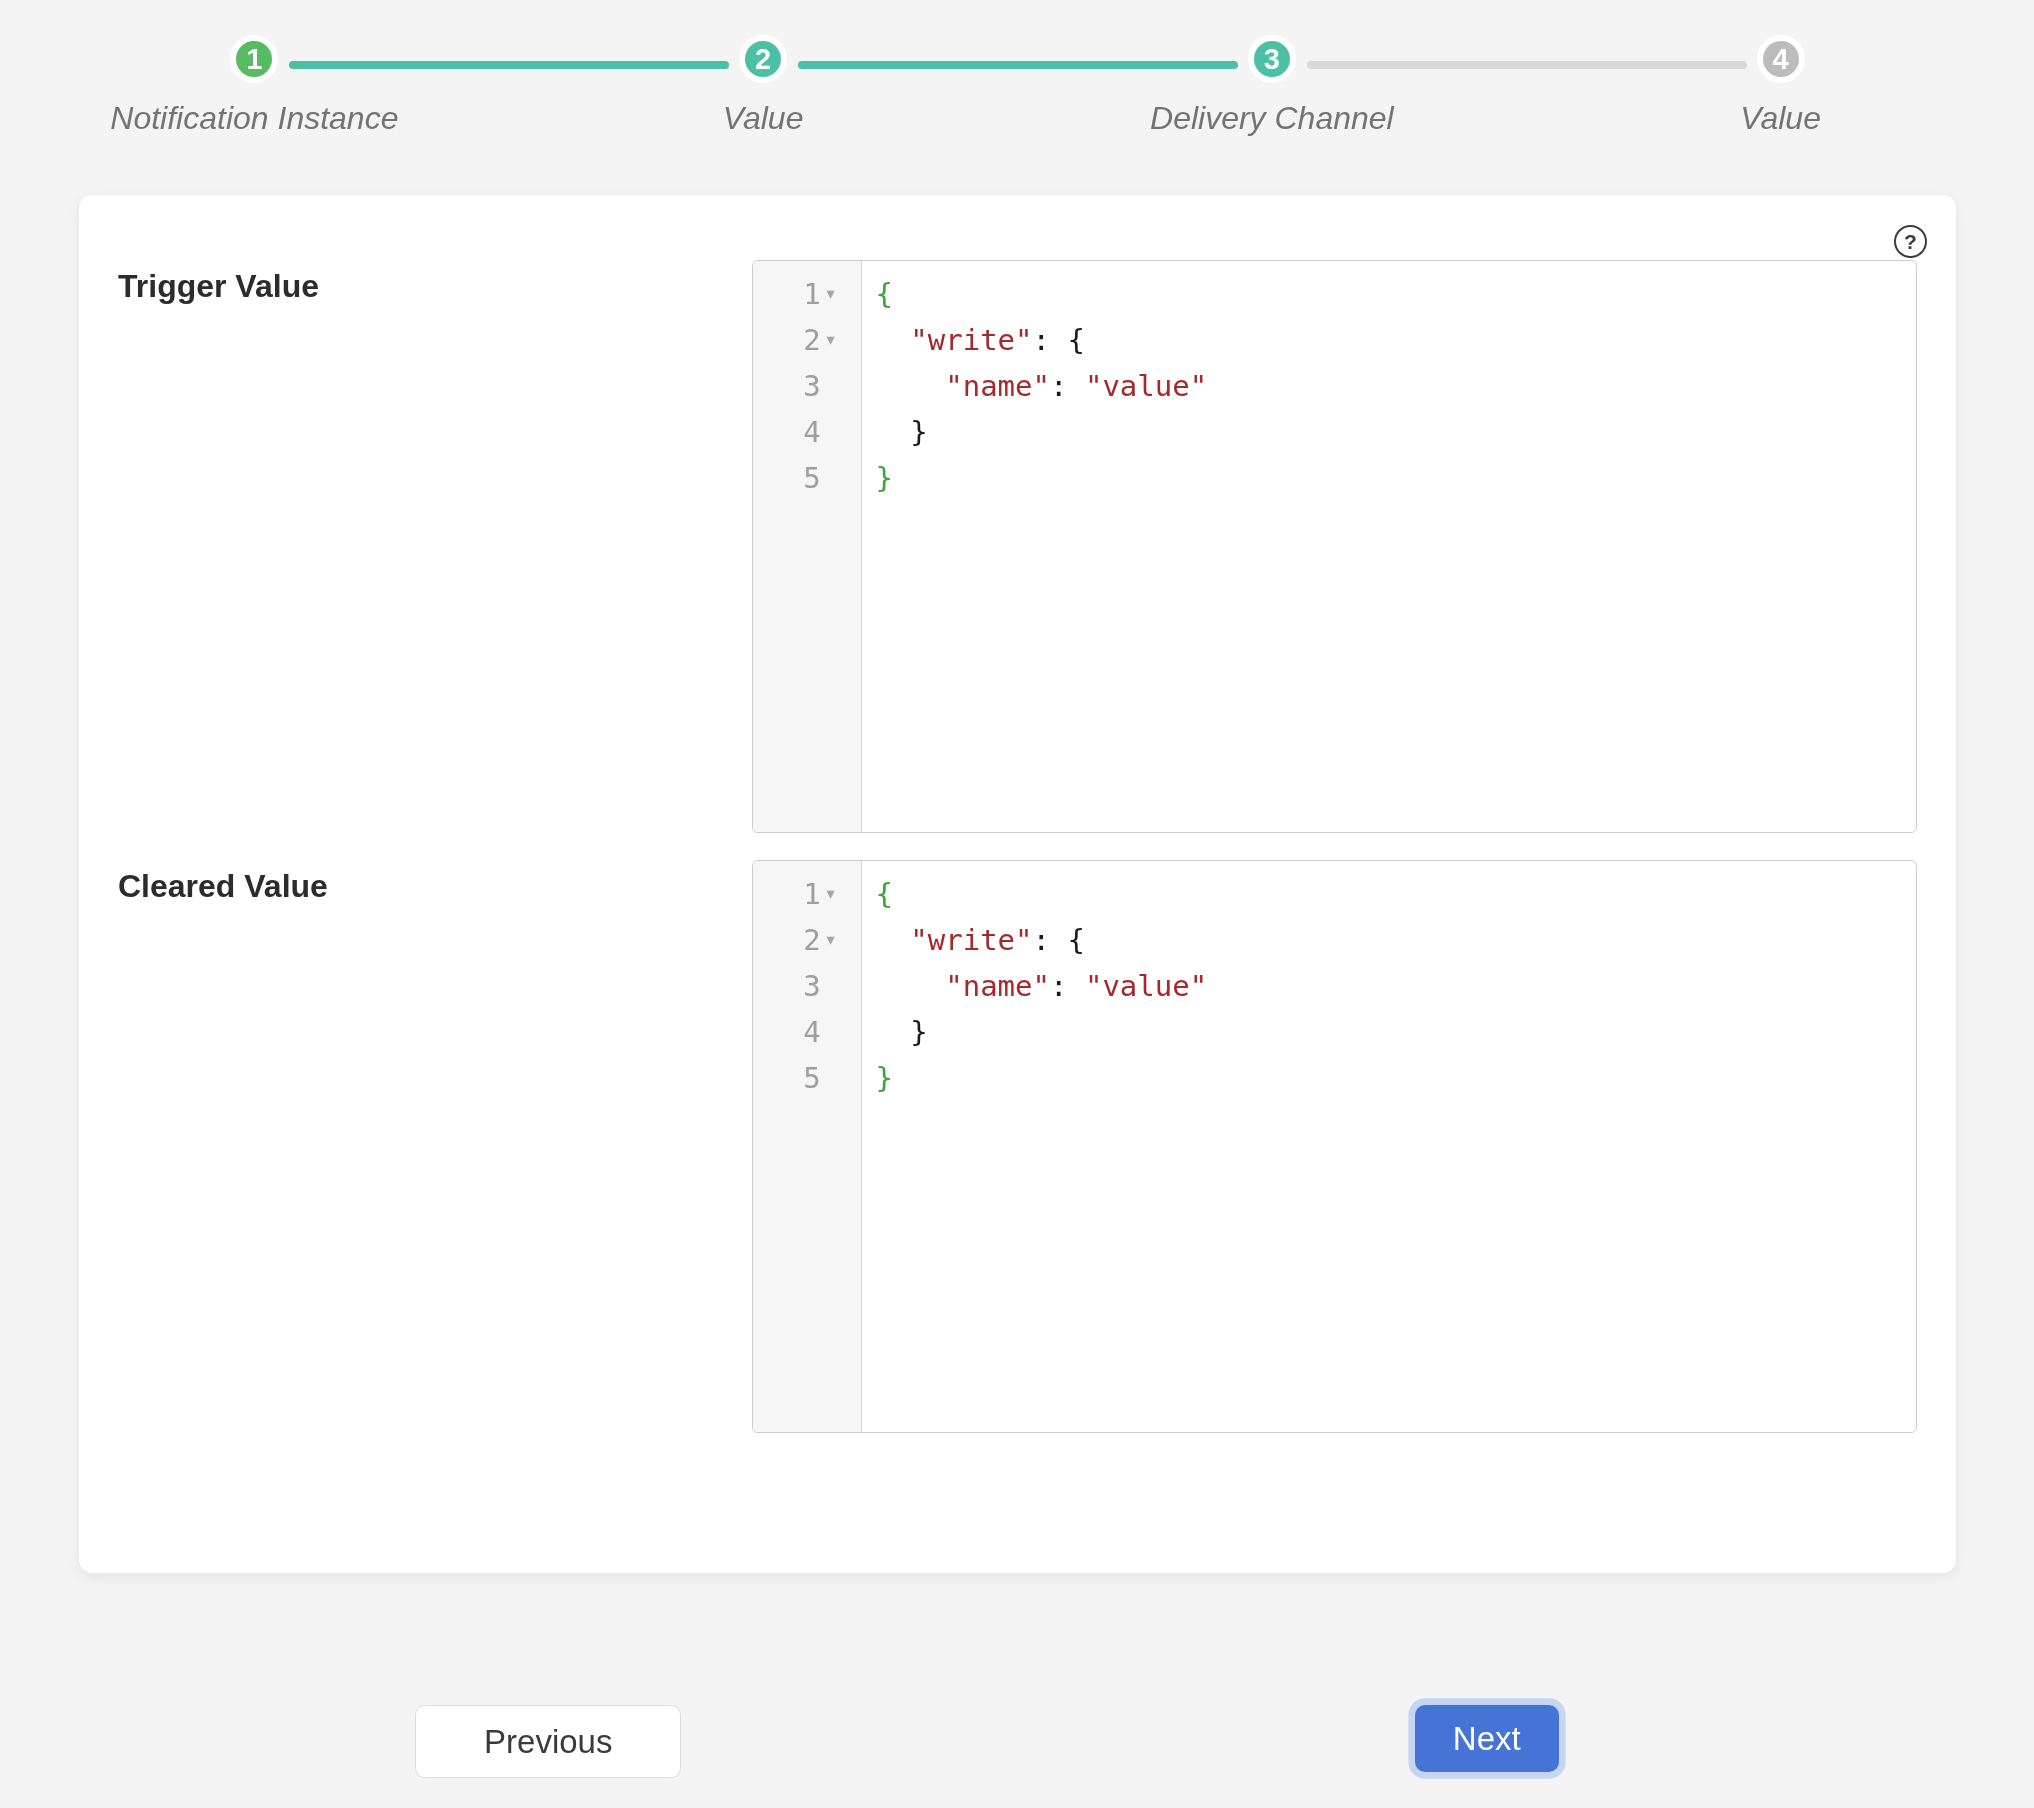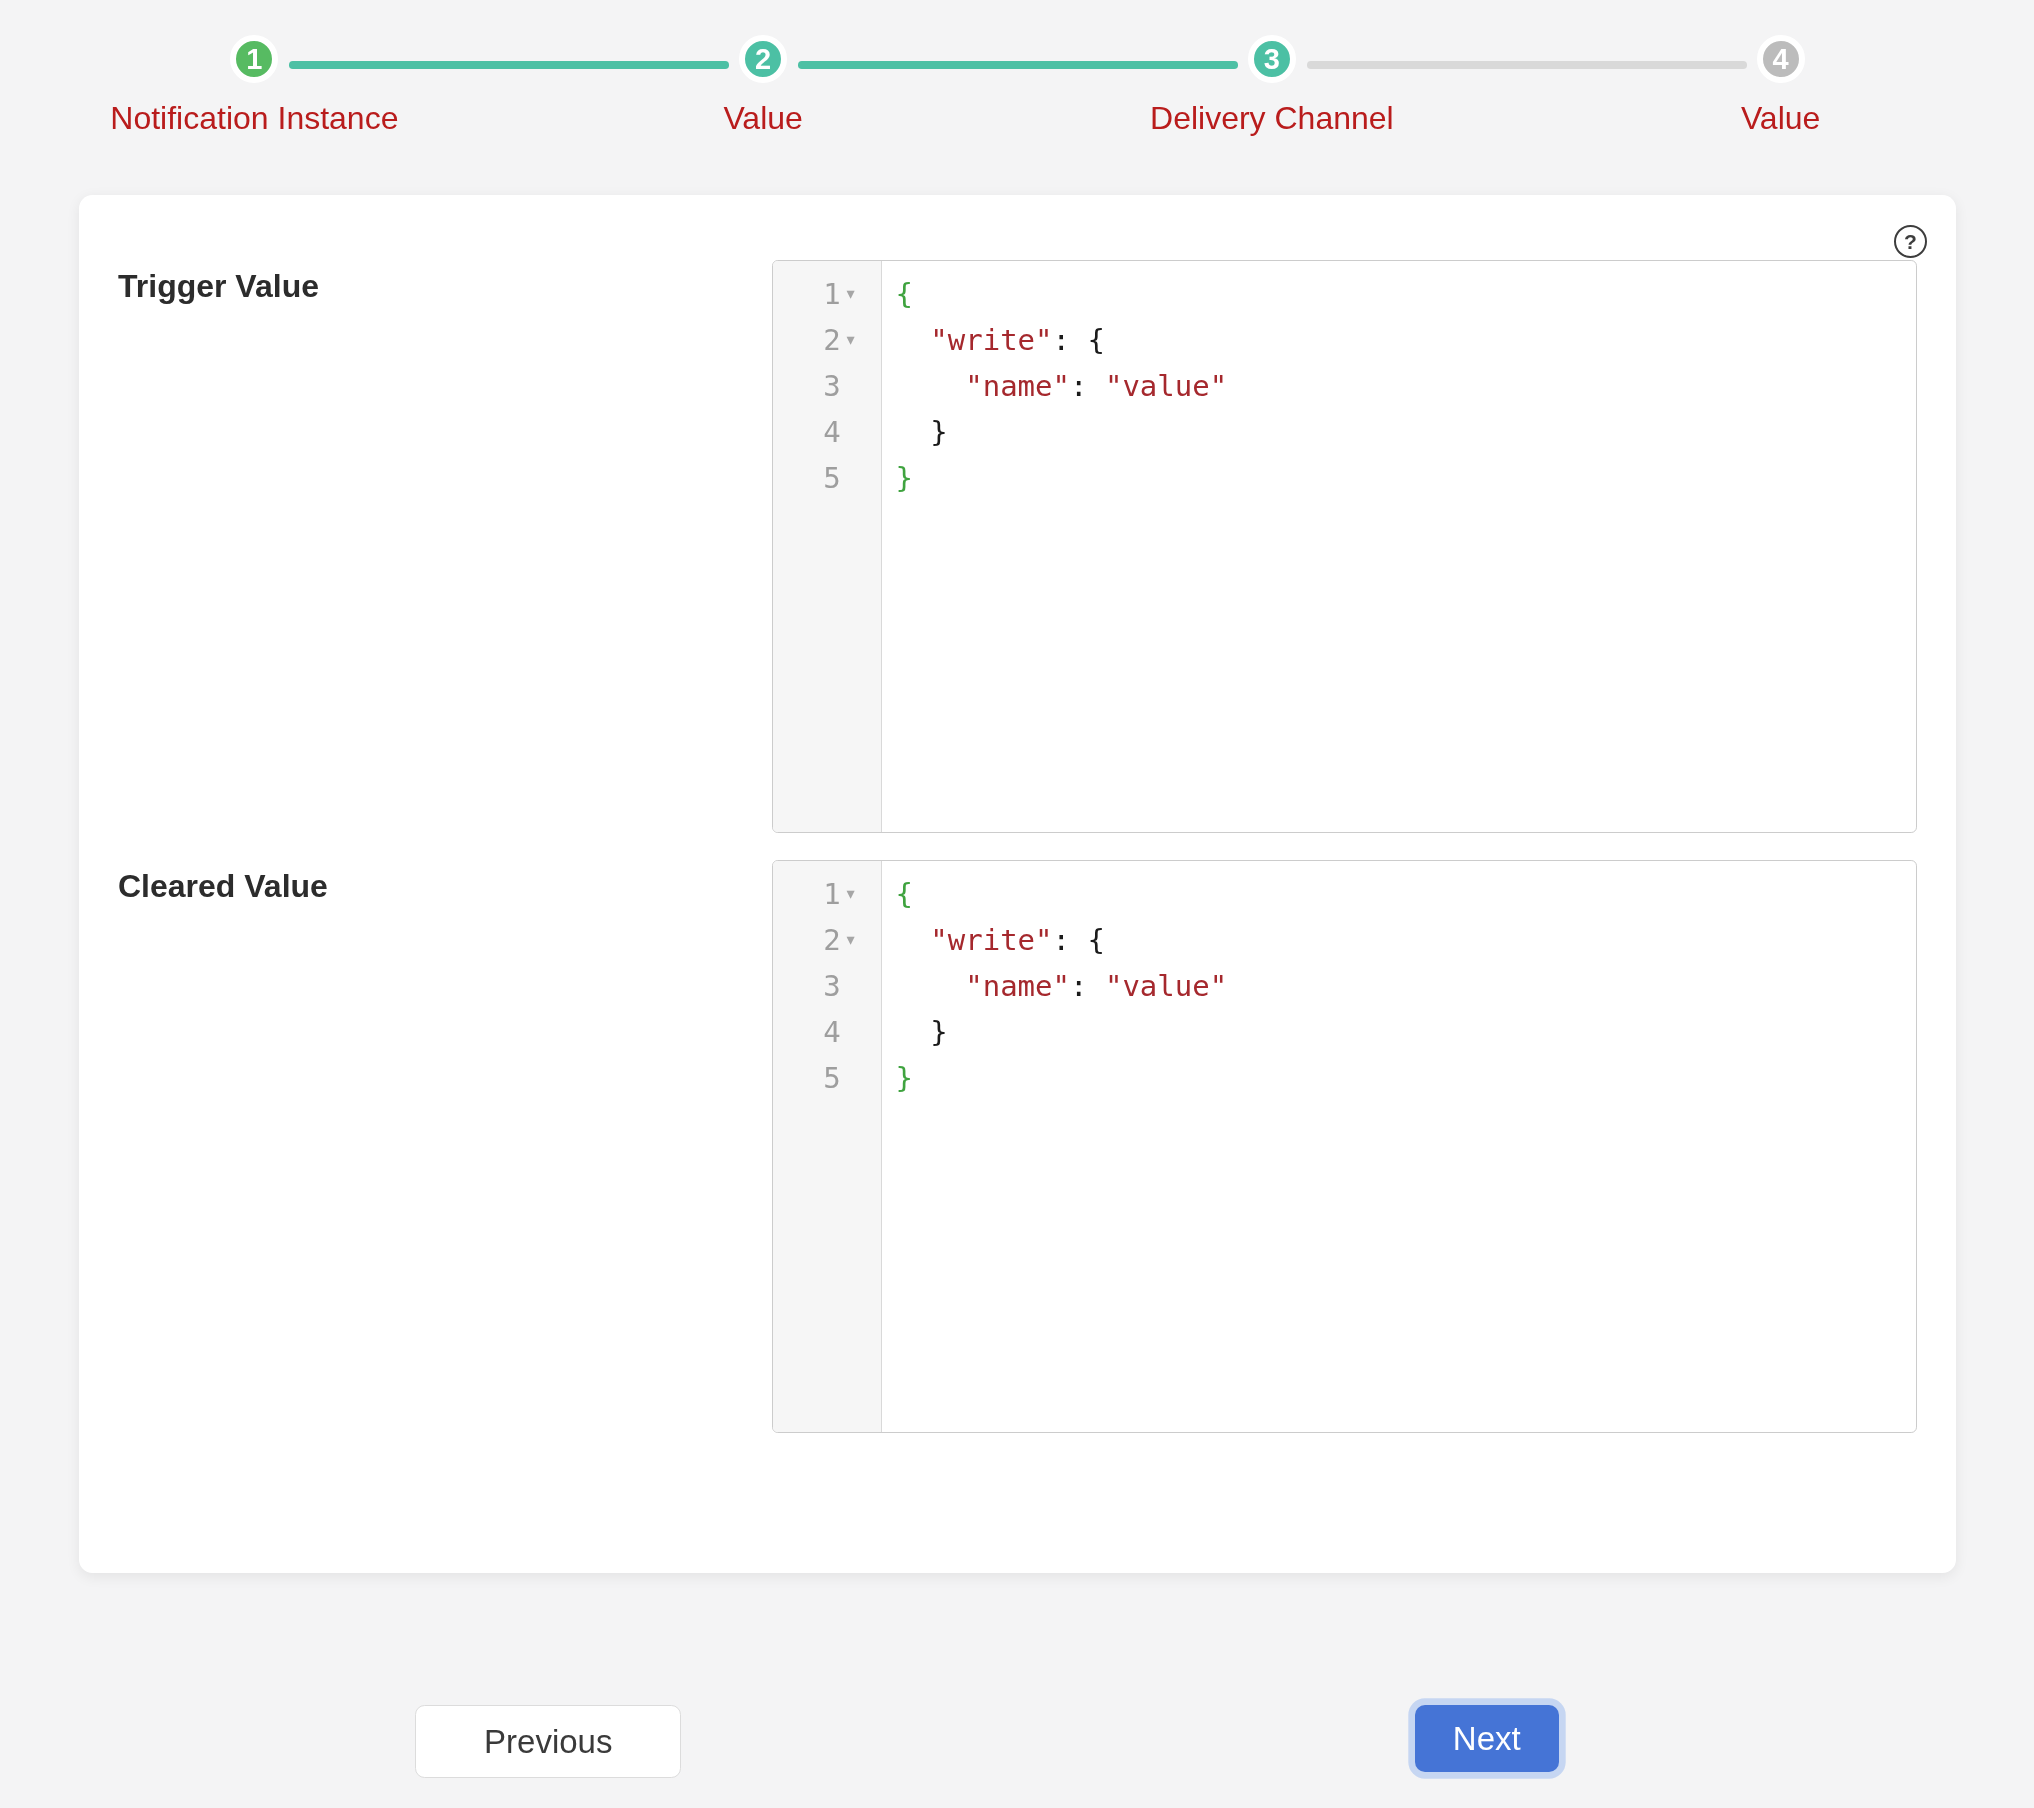--- a/index.html
+++ b/index.html
@@ -16,21 +16,21 @@
   .steps { display:flex; }
   .step { flex:1; display:flex; flex-direction:column; align-items:center; gap:17.3px; cursor:default; }
   .dot {
     width:48px; height:48px; border-radius:50%;
     border:6.7px solid #ffffff;
     display:flex; align-items:center; justify-content:center;
     background:var(--step-upcoming-gray);
     z-index:2;
   }
   .dot-num { color:#ffffff; font-size:29px; font-weight:700; line-height:1; }
-  .step-label { font-size:32px; color:#b91c1c; }
+  .step-label { font-size:32px; color:#737373;font-style:italic; }
   .connector {
     position:absolute; top:61px; height:7.7px; border-radius:3.8px;
     background:var(--connector-gray); z-index:1;
   }
   .connector[data-connector="0"] { left:calc(12.5% + 35px); width:calc(25% - 69px); }
   .connector[data-connector="1"] { left:calc(37.5% + 35px); width:calc(25% - 69px); }
   .connector[data-connector="2"] { left:calc(62.5% + 35px); width:calc(25% - 69px); }
 
   
   .card {
@@ -44,21 +44,21 @@
   }
   .help {
     position:absolute; top:30px; right:29px;
     width:33px; height:33px; border-radius:50%;
     border:2.9px solid #3d3d3d; background:transparent;
     display:flex; align-items:center; justify-content:center;
     cursor:pointer;
   }
   .help-glyph { font-size:21px; font-weight:700; color:#3d3d3d; line-height:1; }
 
-  .row { display:flex; align-items:flex-start;gap:20px; }
+  .row { display:flex; align-items:flex-start; }
   .row + .row { margin-top:27px; }
   .row-label {
     width:634px; flex:0 0 634px;
     padding-top:7.7px;
     font-size:32px; font-weight:700; color:#2c2c2c;
   }
   .row-field { flex:1; }
 
   
   .editor {

